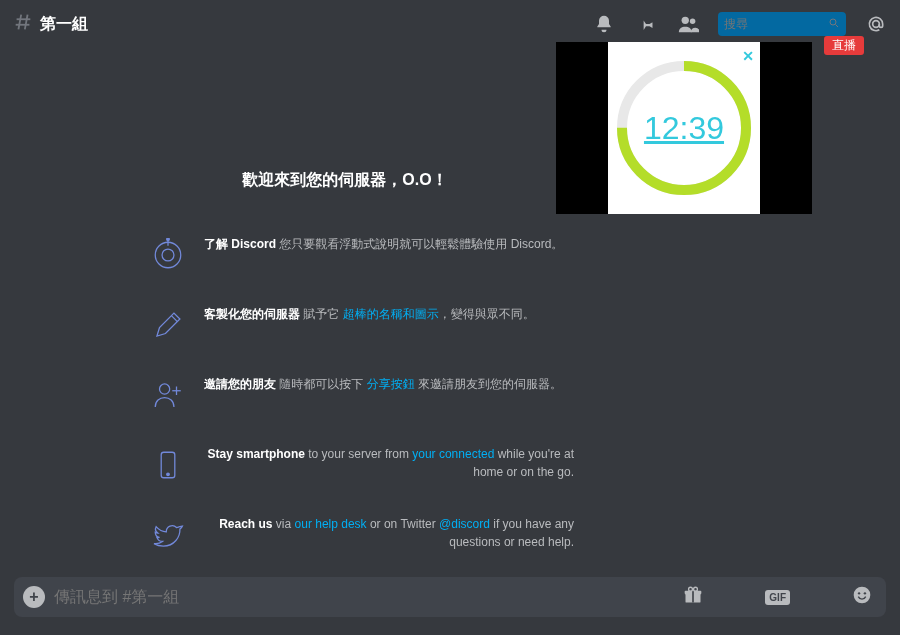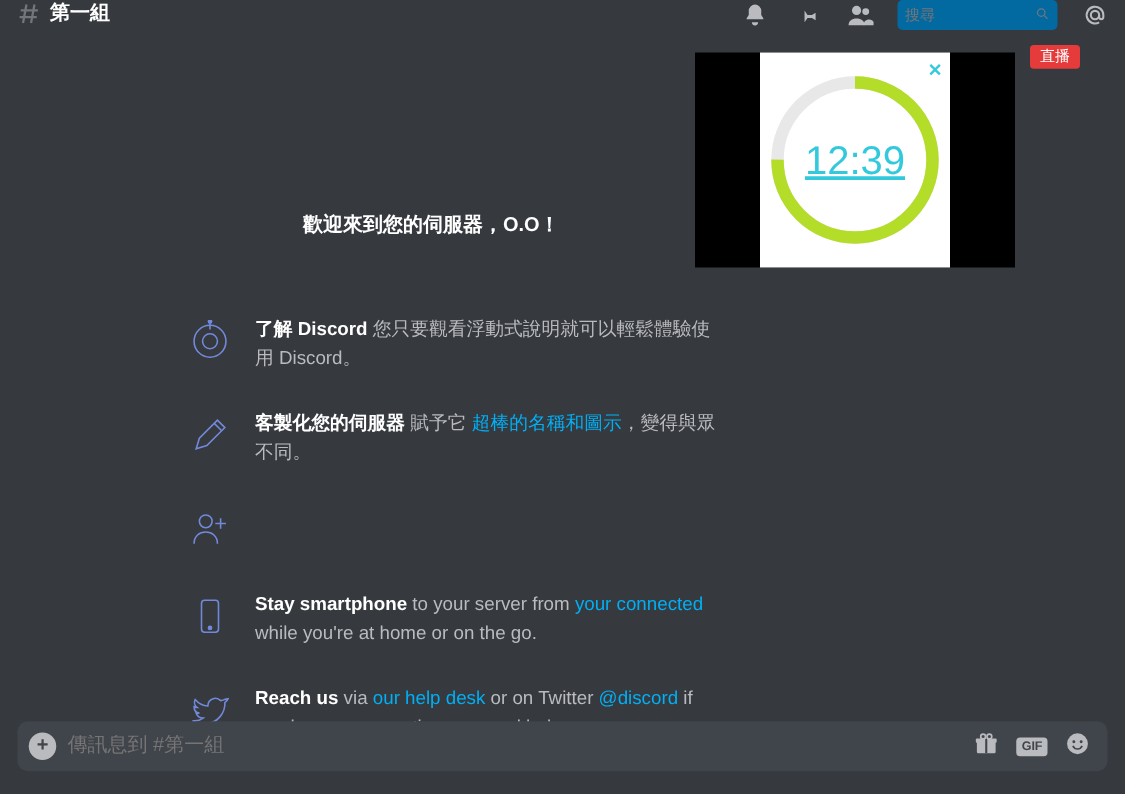--- a/index.html
+++ b/index.html
@@ -1,54 +1,54 @@
 <!DOCTYPE html>
 <html><head>
 <meta charset="utf-8">
 <style>
   * { margin:0; padding:0; box-sizing:border-box; font-family: "Microsoft JhengHei", "PingFang TC", Arial, sans-serif; }
   body { width:900px; height:635px; background:#36393e; color:#ffffff; position:relative; overflow:hidden; }
 
   
-  .topbar { height:48px; display:flex; padding:0 12px; }
+  .topbar { height:48px; display:flex; align-items:center; padding:0 12px; }
   .hash-icon   { color:#72767d; margin-right:6px; }
   .chan-name   { font-size:16px; font-weight:600; color:#ffffff; }
   .tb-spacer   { flex:1; }
   .tb-icon     { width:24px; height:24px; display:flex; align-items:center; justify-content:center; color:#b9bbbe; margin-left:18px; cursor:pointer; }
   .search-wrap { display:flex; align-items:center; background:#0369a1; border-radius:4px; height:24px; margin-left:18px; padding:0 6px; }
   .search-wrap input { background:transparent; border:none; outline:none; color:#dcddde; font-size:12px; width:100px; }
   .search-wrap .sicon { color:#72767d; font-size:12px; margin-left:4px; }
 
   
   .pip { position:absolute; top:42px; right:88px; width:256px; height:172px; background:#000; z-index:50; }
   .pip .inner { position:absolute; top:0; left:52px; width:152px; height:172px; background:#fff; display:flex; align-items:center; justify-content:center; }
   .pip .close { position:absolute; top:6px; right:6px; color:#33c9dd; font-size:14px; font-weight:bold; }
   .live-badge { position:absolute; top:36px; right:36px; background:#e63b3b; color:#fff; font-size:12px; padding:1px 8px; border-radius:3px; z-index:60; }
   .timer-ring { position:relative; width:140px; height:140px; }
   .timer-text { position:absolute; inset:0; display:flex; align-items:center; justify-content:center; color:#33c9dd; font-size:32px; font-weight:400;text-decoration:underline; }
 
   
   .welcome { width:690px; margin:0; padding-top:122px; }
-  .welcome h2 { text-align:center; font-size:16px; font-weight:700; margin-bottom:62px; color:#ffffff; }
+  .welcome h2 { text-align:center; font-size:16px; font-weight:700; margin-bottom:44px; color:#ffffff; }
   .steps    { padding-left:148px; }
   .step     { display:flex; align-items:flex-start; margin-bottom:30px; }
   .step-icon{ width:40px; height:40px; flex-shrink:0; margin-right:16px; display:flex; align-items:center; justify-content:center; color:#7289da; }
   .step-icon svg{ width:34px; height:34px; stroke:#7289da; fill:none; stroke-width:1.5; }
-  .step-text{ color:#b9bbbe; font-size:15px; line-height:1.5; max-width:370px; }
+  .step-text{ color:#b9bbbe; font-size:12px; line-height:1.5; max-width:370px;text-align:right; }
   .step-text .lead{ color:#ffffff; font-weight:600; }
   .step-text .link{ color:#00aff4; cursor:pointer; }
 
   
   .msgbar   { position:absolute; left:14px; right:14px; bottom:18px; height:40px; display:flex; align-items:center; background:#40444b; border-radius:8px; }
   .plusbtn  { width:40px; height:40px; display:flex; align-items:center; justify-content:center; cursor:pointer; }
   .pluscir  { width:22px; height:22px; border-radius:50%; background:#b9bbbe; color:#40444b; display:flex; align-items:center; justify-content:center; font-size:16px; font-weight:bold; }
   .msginput { flex:1; background:transparent; border:none; outline:none; color:#5eead4; font-size:16px; }
   .msgicons { display:flex; align-items:center; gap:14px; padding-right:14px; color:#b9bbbe; }
   .gifchip  { background:#b9bbbe; color:#40444b; font-size:10px; font-weight:700; padding:2px 4px; border-radius:3px; }
-  .msgicons span{ cursor:pointer; }
+  .msgicons span{ cursor:pointer;margin-left:48px; }
 </style>
 </head>
 <body>
 
 <div class="topbar">
   <span class="hash-icon">
     <svg width="22" height="22" viewBox="0 0 24 24" fill="none" stroke="#72767d" stroke-width="2">
         <line x1="5" y1="9" x2="20" y2="9"></line>
         <line x1="4" y1="15" x2="19" y2="15"></line>
         <line x1="10" y1="4" x2="7" y2="20"></line>
@@ -141,20 +141,23 @@
     </div>
 
     <div class="step">
       <div class="step-icon">
         <svg viewBox="0 0 40 40">
             <circle cx="16" cy="13" r="6"></circle>
             <path d="M5 34c0-7 5-11 11-11s11 4 11 11"></path>
             <line x1="30" y1="10" x2="30" y2="20"></line>
             <line x1="25" y1="15" x2="35" y2="15"></line>
           </svg>
+      </div>
+      <div class="step-text">
+        <span class="lead">邀請您的朋友</span><span> 隨時都可以按下 </span><span class="link">分享按鈕</span><span> 來邀請朋友到您的伺服器。</span>
       </div>
     </div>
 
     <div class="step">
       <div class="step-icon">
         <svg viewBox="0 0 40 40">
             <rect x="12" y="5" width="16" height="30" rx="3"></rect>
             <circle cx="20" cy="31" r="1.5" fill="#7289da"></circle>
           </svg>
       </div>

